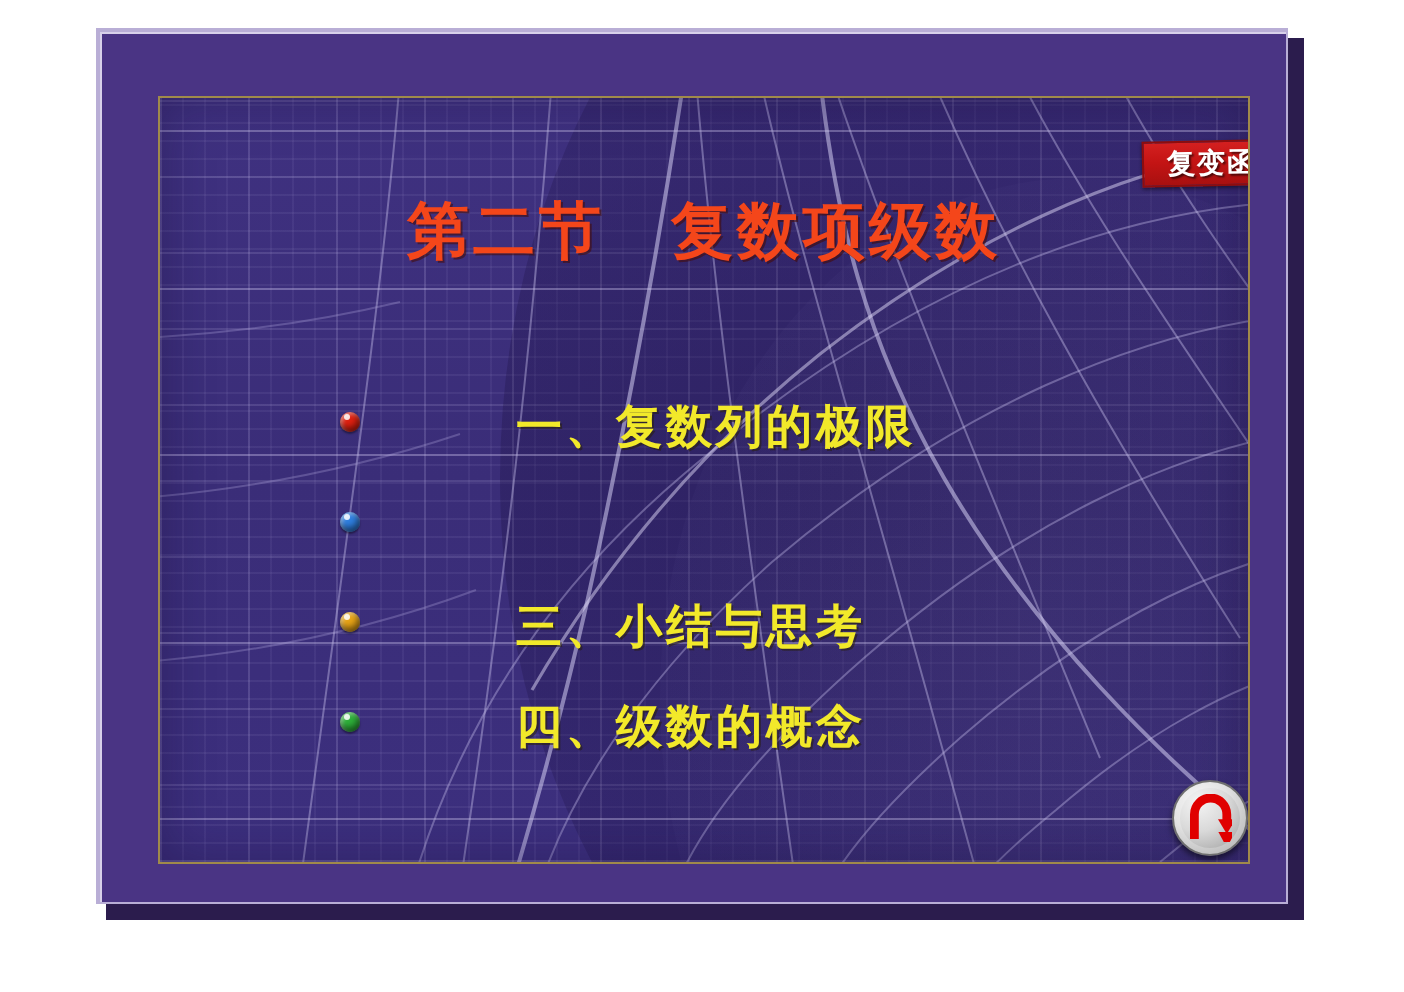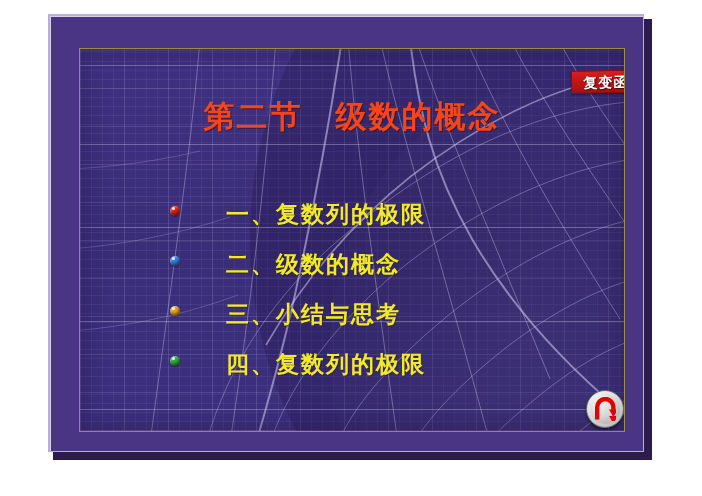--- a/index.html
+++ b/index.html
@@ -184,20 +184,21 @@
     position: absolute;
     left: 90px;
     top: 140px;
     width: 420px;
   }
   .agenda-item {
     position: relative;
     height: 50px;
     display: flex;
     align-items: center;
+    padding-left: 32px;
   }
   .bullet {
     position: absolute;
     left: 0px;
     top: 17px;
     width: 10px;
     height: 10px;
     border-radius: 50%;
     box-shadow: inset -1px -2px 3px rgba(0,0,0,0.55),
                 inset 1px 1px 2px rgba(255,255,255,0.5),
@@ -308,42 +309,41 @@
               <path d="M-10 120 C 34 118, 78 112, 120 102"></path>
             </g>
           </svg>
 
           <div class="vignette"></div>
 
           <div class="banner">
             <span class="banner-text">复变函数</span>
           </div>
 
-          <div class="slide-title">第二节　级数的概念</div>
+          <div class="slide-title">第二节　复数项级数</div>
 
           <div class="agenda">
 
             <div class="agenda-item">
               <span class="bullet" style="background:#e02010"></span>
               <span class="agenda-label">一、复数列的极限</span>
             </div>
 
             <div class="agenda-item">
               <span class="bullet" style="background:#2f7fe0"></span>
-              <span class="agenda-label">二、级数的概念</span>
             </div>
 
             <div class="agenda-item">
               <span class="bullet" style="background:#e8a416"></span>
               <span class="agenda-label">三、小结与思考</span>
             </div>
 
             <div class="agenda-item">
               <span class="bullet" style="background:#2eb03a"></span>
-              <span class="agenda-label">四、复数列的极限</span>
+              <span class="agenda-label">四、级数的概念</span>
             </div>
 
           </div>
 
           <div class="return-btn">
             <svg width="22" height="24" viewBox="0 0 22 24">
               <path d="M4 23 L4 10 A6.2 6.2 0 0 1 16.4 10 L16.4 15 L13.2 15 L17.6 21.5 L22 15 L18.8 15 L18.8 10" fill="none" stroke="none"></path>
               <path d="M3.2 22.5 L3.2 10.2 C3.2 5.6 6.9 2.0 11.3 2.0 C15.7 2.0 19.4 5.6 19.4 10.2 L19.4 13.6" fill="none" stroke="#e00000" stroke-width="4.4" stroke-linecap="butt"></path>
               <path d="M19.4 0.8 L23.6 8.6 L15.2 8.6 Z" transform="translate(0,5.2) rotate(180 19.4 8.6) translate(0,-5.2)" fill="#e00000"></path>
               <path d="M15.0 12.6 L23.8 12.6 L19.4 20.0 Z" fill="#e00000"></path>

